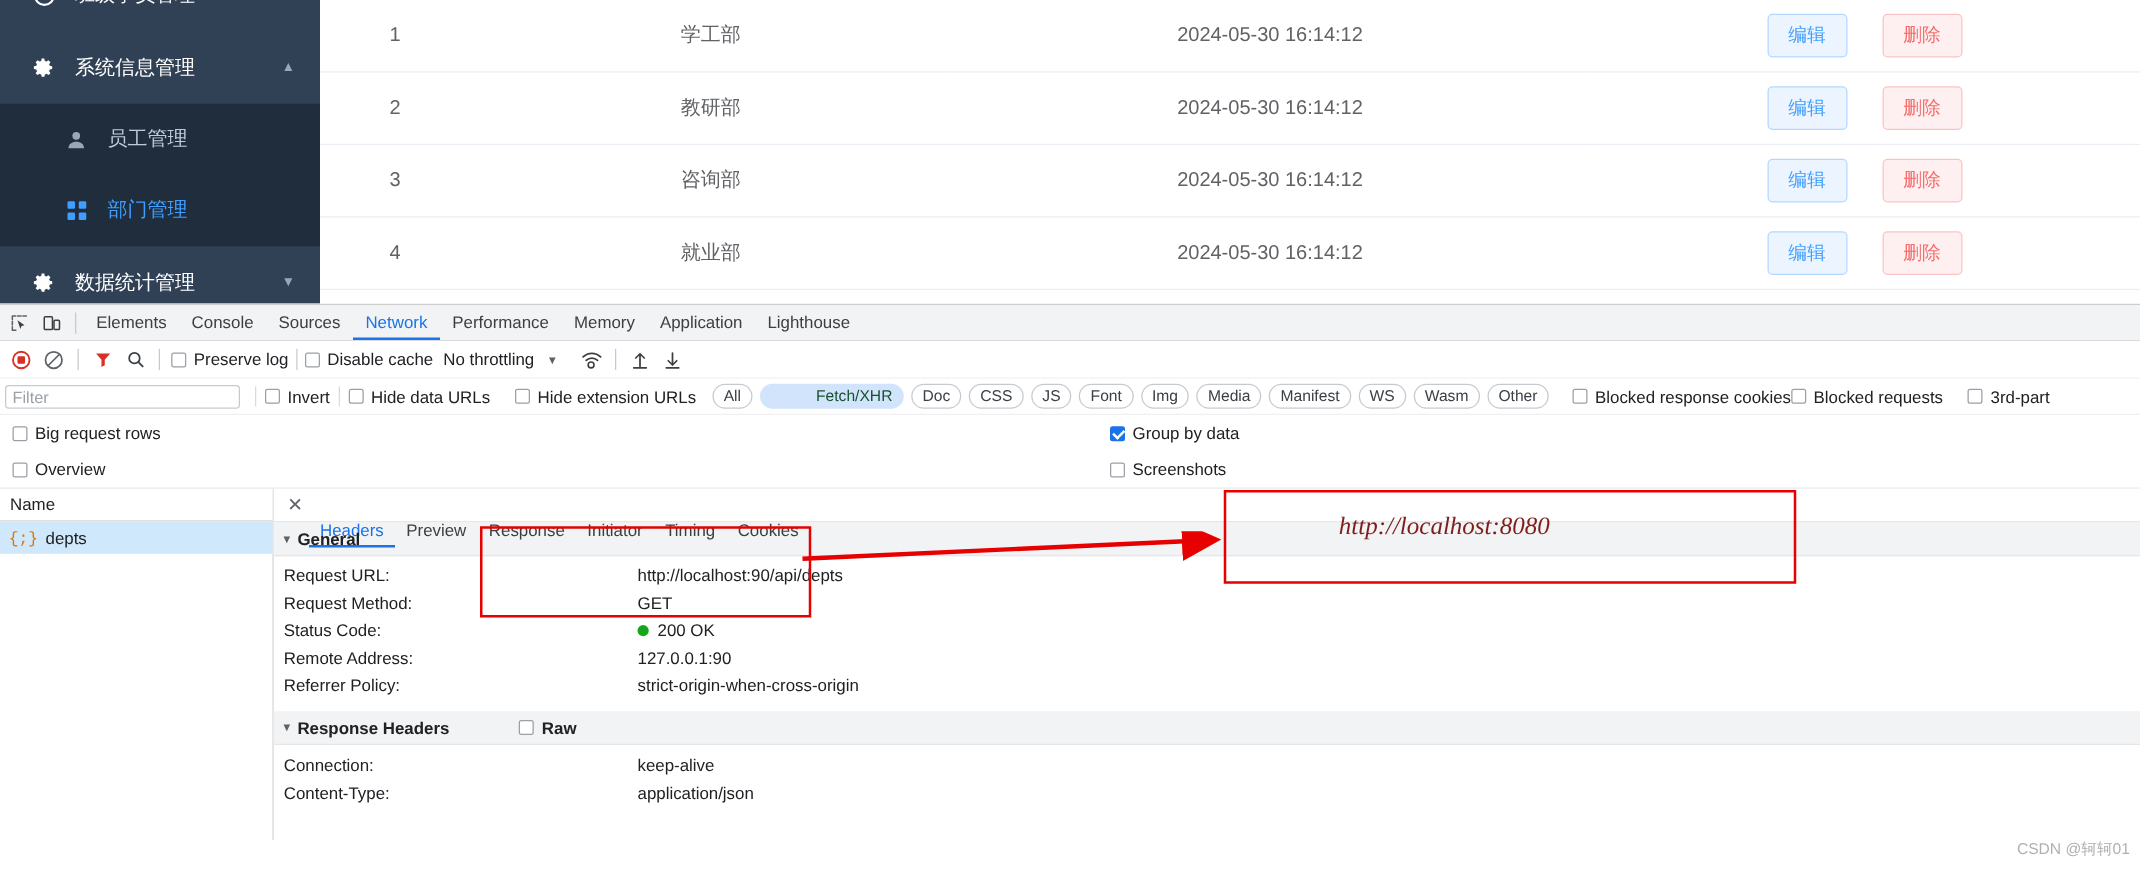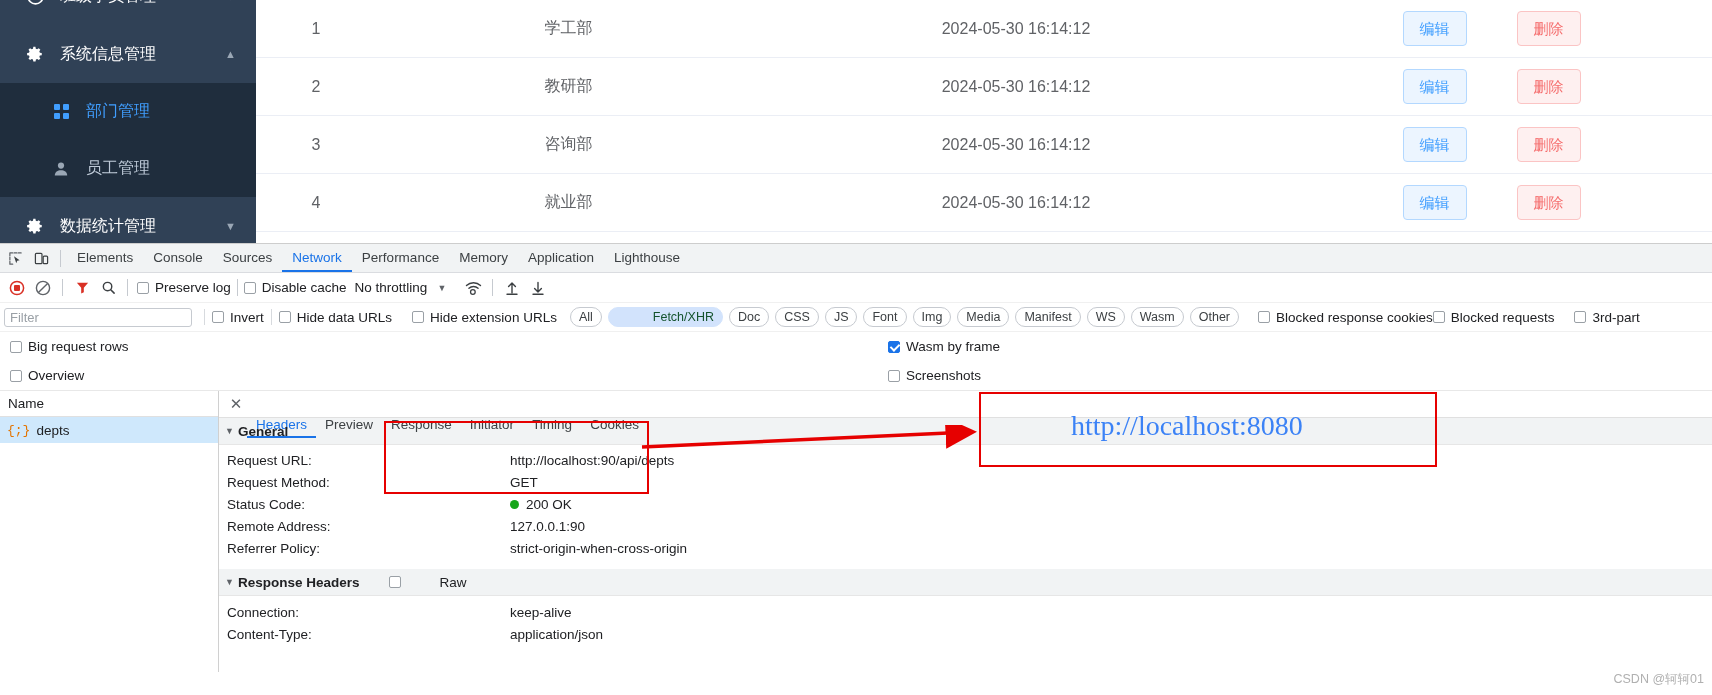--- a/index.html
+++ b/index.html
@@ -38,21 +38,21 @@
   table.dt td{
     border-bottom:1px solid #ebeef5;
     text-align:center;color:#606266;font-size:16px;height:57px;padding:0;
   }
   table.dt td.c-id{width:120px;}
   table.dt td.c-name{width:385px;}
   table.dt td.c-time{width:510px;}
   table.dt td.c-act{width:auto;}
   .btn-sm{
     display:inline-block;font-size:15px;line-height:1;padding:9px 16px;border-radius:4px;
-    margin:0 25px;cursor:pointer;box-sizing:border-box;
+    margin:0 14px;cursor:pointer;box-sizing:border-box;
   }
   .btn-edit{color:#409eff;background:#ecf5ff;border:1px solid #b3d8ff;}
   .btn-del{color:#f56c6c;background:#fef0f0;border:1px solid #fbc4c4;}
 
   
   #devtools{position:absolute;left:0;top:243px;width:1712px;height:452px;background:#fff;
             border-top:1px solid #cdcdcd;font-size:13.5px;color:#202124;overflow:hidden;}
 
   .dt-tabbar{display:flex;align-items:center;height:28px;background:#f1f3f4;border-bottom:1px solid #dadce0;padding:0 2px;}
   .dt-icobtn{width:26px;height:26px;display:flex;align-items:center;justify-content:center;cursor:pointer;color:#5f6368;}
@@ -103,22 +103,23 @@
   .sec-head{height:26px;display:flex;align-items:center;padding-left:6px;background:#f1f3f4;border-bottom:1px solid #e6e6e6;color:#202124;font-weight:bold;}
   .tri{margin-right:4px;font-size:9px;color:#5f6368;}
   .kv{display:flex;height:22px;align-items:center;padding-left:8px;}
   .kv .k{width:283px;color:#202124;}
   .kv .v{color:#202124;}
   .dot{display:inline-block;width:9px;height:9px;border-radius:50%;background:#17a61a;margin-right:7px;vertical-align:middle;}
 
   
   .ann-box{position:absolute;border:2px solid #e60000;box-sizing:border-box;pointer-events:none;}
   .ann-url{
-    position:absolute;color:#3b82f6;font-size:28px;white-space:nowrap;
+    position:absolute;color:#7f1d1d;font-size:20px;white-space:nowrap;
     font-family:"Liberation Serif",serif;
+    font-style:italic;
   }
   .watermark{position:absolute;right:8px;bottom:7px;color:#b0b0b0;font-size:12.5px;}
 </style>
 </head>
 <body>
 
 <div id="root">
 
   <div id="app">
 
@@ -140,39 +141,39 @@
           <svg width="18" height="18" viewBox="0 0 16 16">
               <path fill="#ffffff" d="M8 5.2a2.8 2.8 0 100 5.6 2.8 2.8 0 000-5.6zm0 4.2a1.4 1.4 0 110-2.8 1.4 1.4 0 010 2.8z"></path>
               <path fill="#ffffff" d="M14 9.1v-2l-1.7-.3a4.6 4.6 0 00-.5-1.2l1-1.4-1.5-1.4-1.4 1a4.6 4.6 0 00-1.2-.5L8.4 1.6H6.5L6.2 3.3c-.4.1-.8.3-1.2.5l-1.4-1L2.2 4.2l1 1.4c-.2.4-.4.8-.5 1.2l-1.7.3v2l1.7.3c.1.4.3.8.5 1.2l-1 1.4 1.4 1.4 1.4-1c.4.2.8.4 1.2.5l.3 1.7h2l.3-1.7c.4-.1.8-.3 1.2-.5l1.4 1 1.4-1.4-1-1.4c.2-.4.4-.8.5-1.2l1.7-.3z"></path>
             </svg>
         </span>
         <span class="lbl">系统信息管理</span>
         <span class="arw">▲</span>
       </div>
 
       <div class="side-sub">
+        <div class="side-item">
+          <span class="ico">
+            <svg width="16" height="16" viewBox="0 0 16 16">
+                <circle cx="8" cy="4.6" r="3.1" fill="#9aa7b5"></circle>
+                <path d="M1.8 14.5c0-3.4 2.8-5.2 6.2-5.2s6.2 1.8 6.2 5.2z" fill="#9aa7b5"></path>
+              </svg>
+          </span>
+          <span class="lbl">员工管理</span>
+        </div>
         <div class="side-item active">
           <span class="ico">
             <span class="grid-ico">
                 <i></i>
                 <i></i>
                 <i></i>
                 <i></i>
               </span>
           </span>
           <span class="lbl">部门管理</span>
-        </div>
-        <div class="side-item">
-          <span class="ico">
-            <svg width="16" height="16" viewBox="0 0 16 16">
-                <circle cx="8" cy="4.6" r="3.1" fill="#9aa7b5"></circle>
-                <path d="M1.8 14.5c0-3.4 2.8-5.2 6.2-5.2s6.2 1.8 6.2 5.2z" fill="#9aa7b5"></path>
-              </svg>
-          </span>
-          <span class="lbl">员工管理</span>
         </div>
       </div>
 
       <div class="side-item">
         <span class="ico">
           <svg width="18" height="18" viewBox="0 0 16 16">
               <path fill="#ffffff" d="M8 5.2a2.8 2.8 0 100 5.6 2.8 2.8 0 000-5.6zm0 4.2a1.4 1.4 0 110-2.8 1.4 1.4 0 010 2.8z"></path>
               <path fill="#ffffff" d="M14 9.1v-2l-1.7-.3a4.6 4.6 0 00-.5-1.2l1-1.4-1.5-1.4-1.4 1a4.6 4.6 0 00-1.2-.5L8.4 1.6H6.5L6.2 3.3c-.4.1-.8.3-1.2.5l-1.4-1L2.2 4.2l1 1.4c-.2.4-.4.8-.5 1.2l-1.7.3v2l1.7.3c.1.4.3.8.5 1.2l-1 1.4 1.4 1.4 1.4-1c.4.2.8.4 1.2.5l.3 1.7h2l.3-1.7c.4-.1.8-.3 1.2-.5l1.4 1 1.4-1.4-1-1.4c.2-.4.4-.8.5-1.2l1.7-.3z"></path>
             </svg>
         </span>
@@ -362,21 +363,21 @@
           <label class="ck">
             <span class="box" id="ckOver"></span>
             <span>Overview</span>
           </label>
         </div>
       </div>
       <div class="opt-right">
         <div class="opt-row">
           <label class="ck">
             <span class="box on" id="ckGroup"></span>
-            <span>Wasm by frame</span>
+            <span>Group by data</span>
           </label>
         </div>
         <div class="opt-row">
           <label class="ck">
             <span class="box" id="ckShots"></span>
             <span>Screenshots</span>
           </label>
         </div>
       </div>
     </div>
@@ -428,21 +429,21 @@
             </div>
             <div class="kv">
               <span class="k">Referrer Policy:</span>
               <span class="v">strict-origin-when-cross-origin</span>
             </div>
           </div>
 
         <div class="sec-head" style="margin-top:10px;">
           <span class="tri">▼</span>
           <span>Response Headers</span>
-          <label class="ck" style="margin-left:30px;font-weight:normal;gap:32px;">
+          <label class="ck" style="margin-left:56px;font-weight:bold;">
             <span class="box" id="ckRaw"></span>
             <span>Raw</span>
           </label>
         </div>
         <div id="respList" style="padding-top:5px;">
             <div class="kv">
               <span class="k">Connection:</span>
               <span class="v">keep-alive</span>
             </div>
             <div class="kv">

